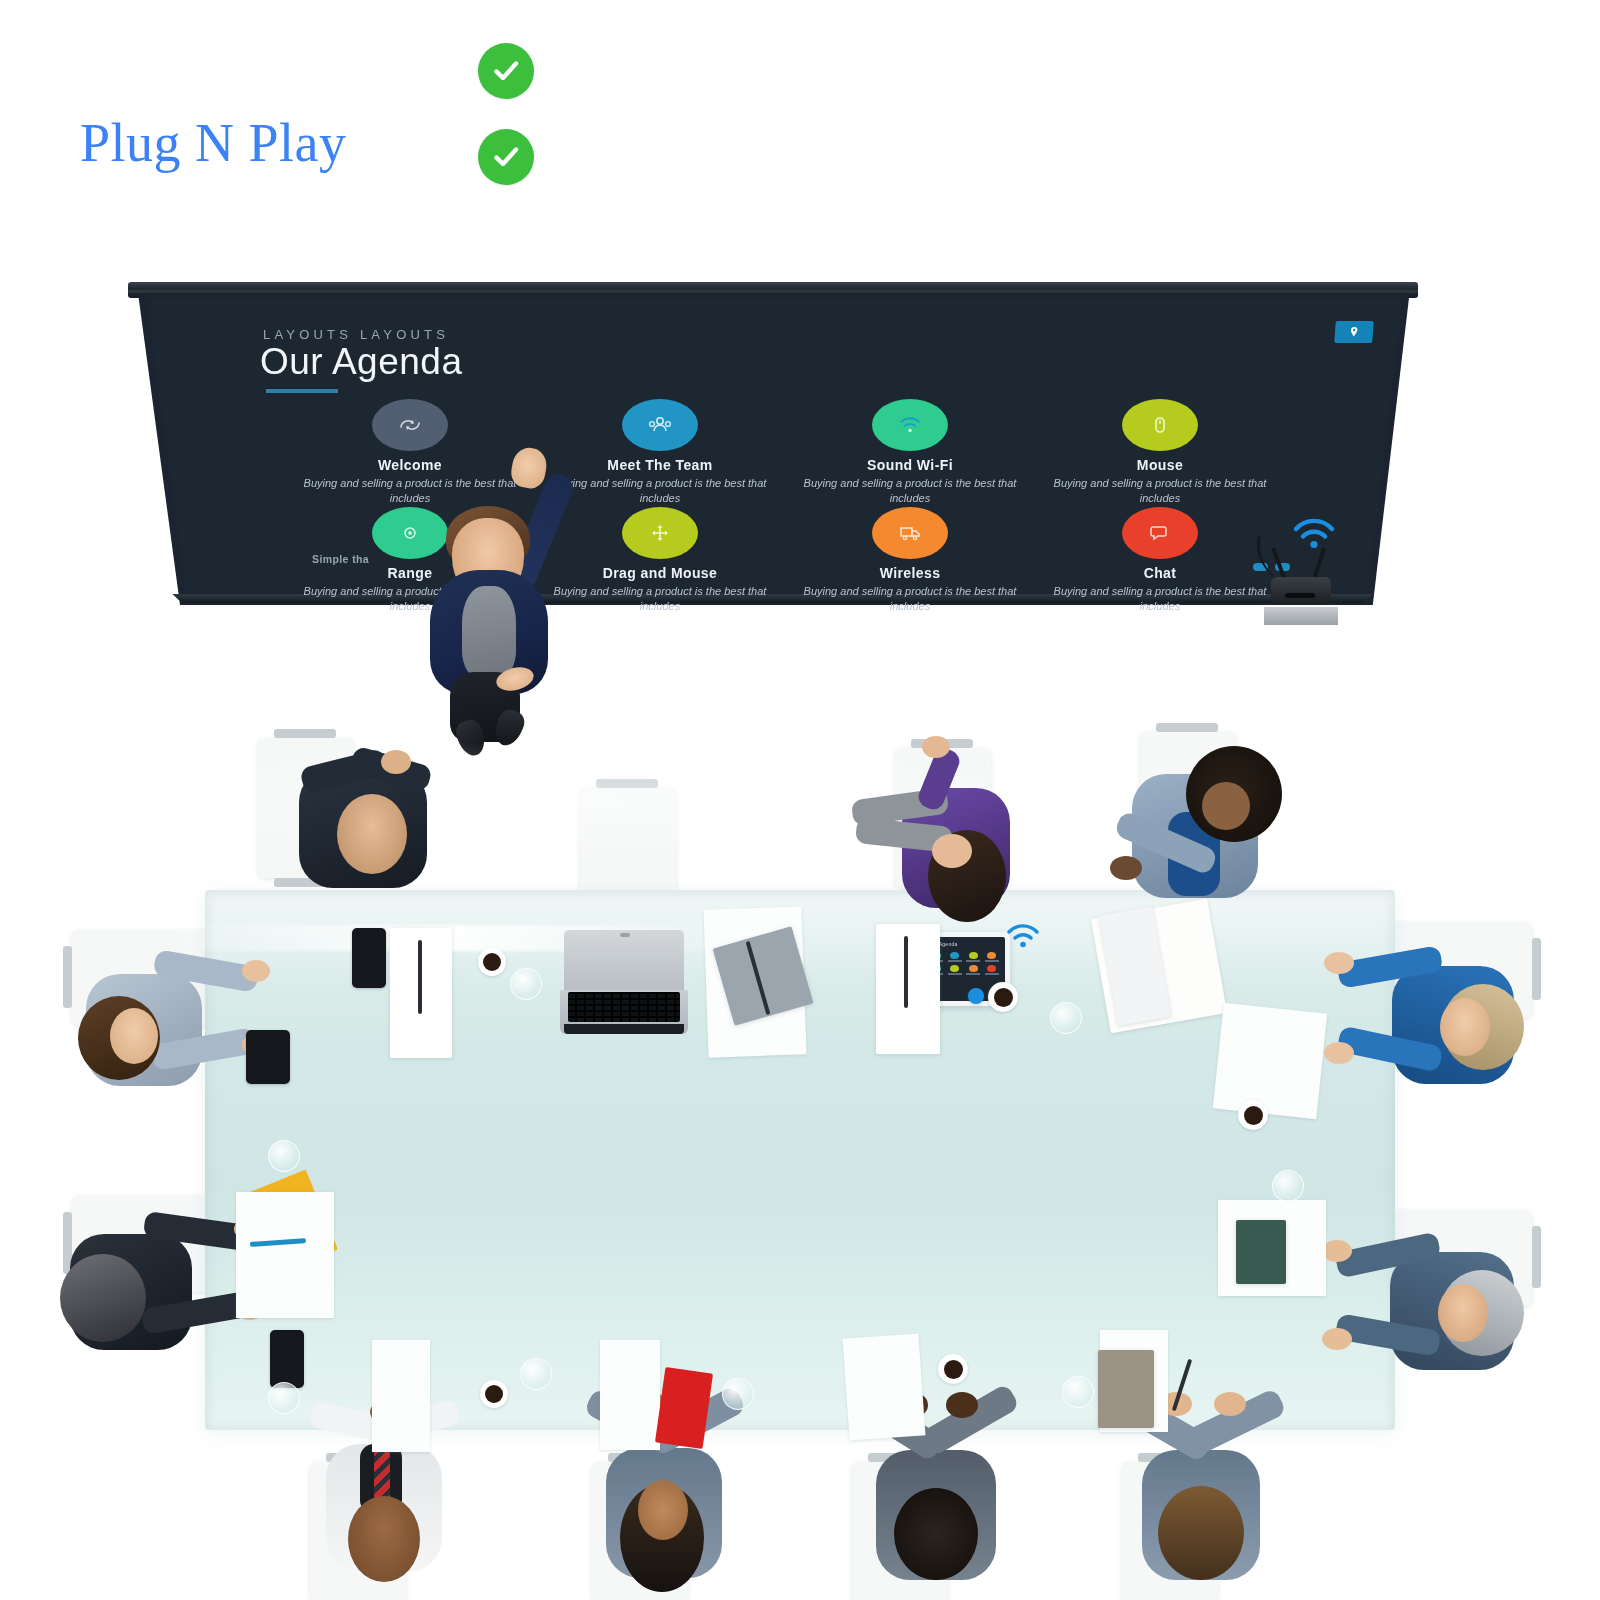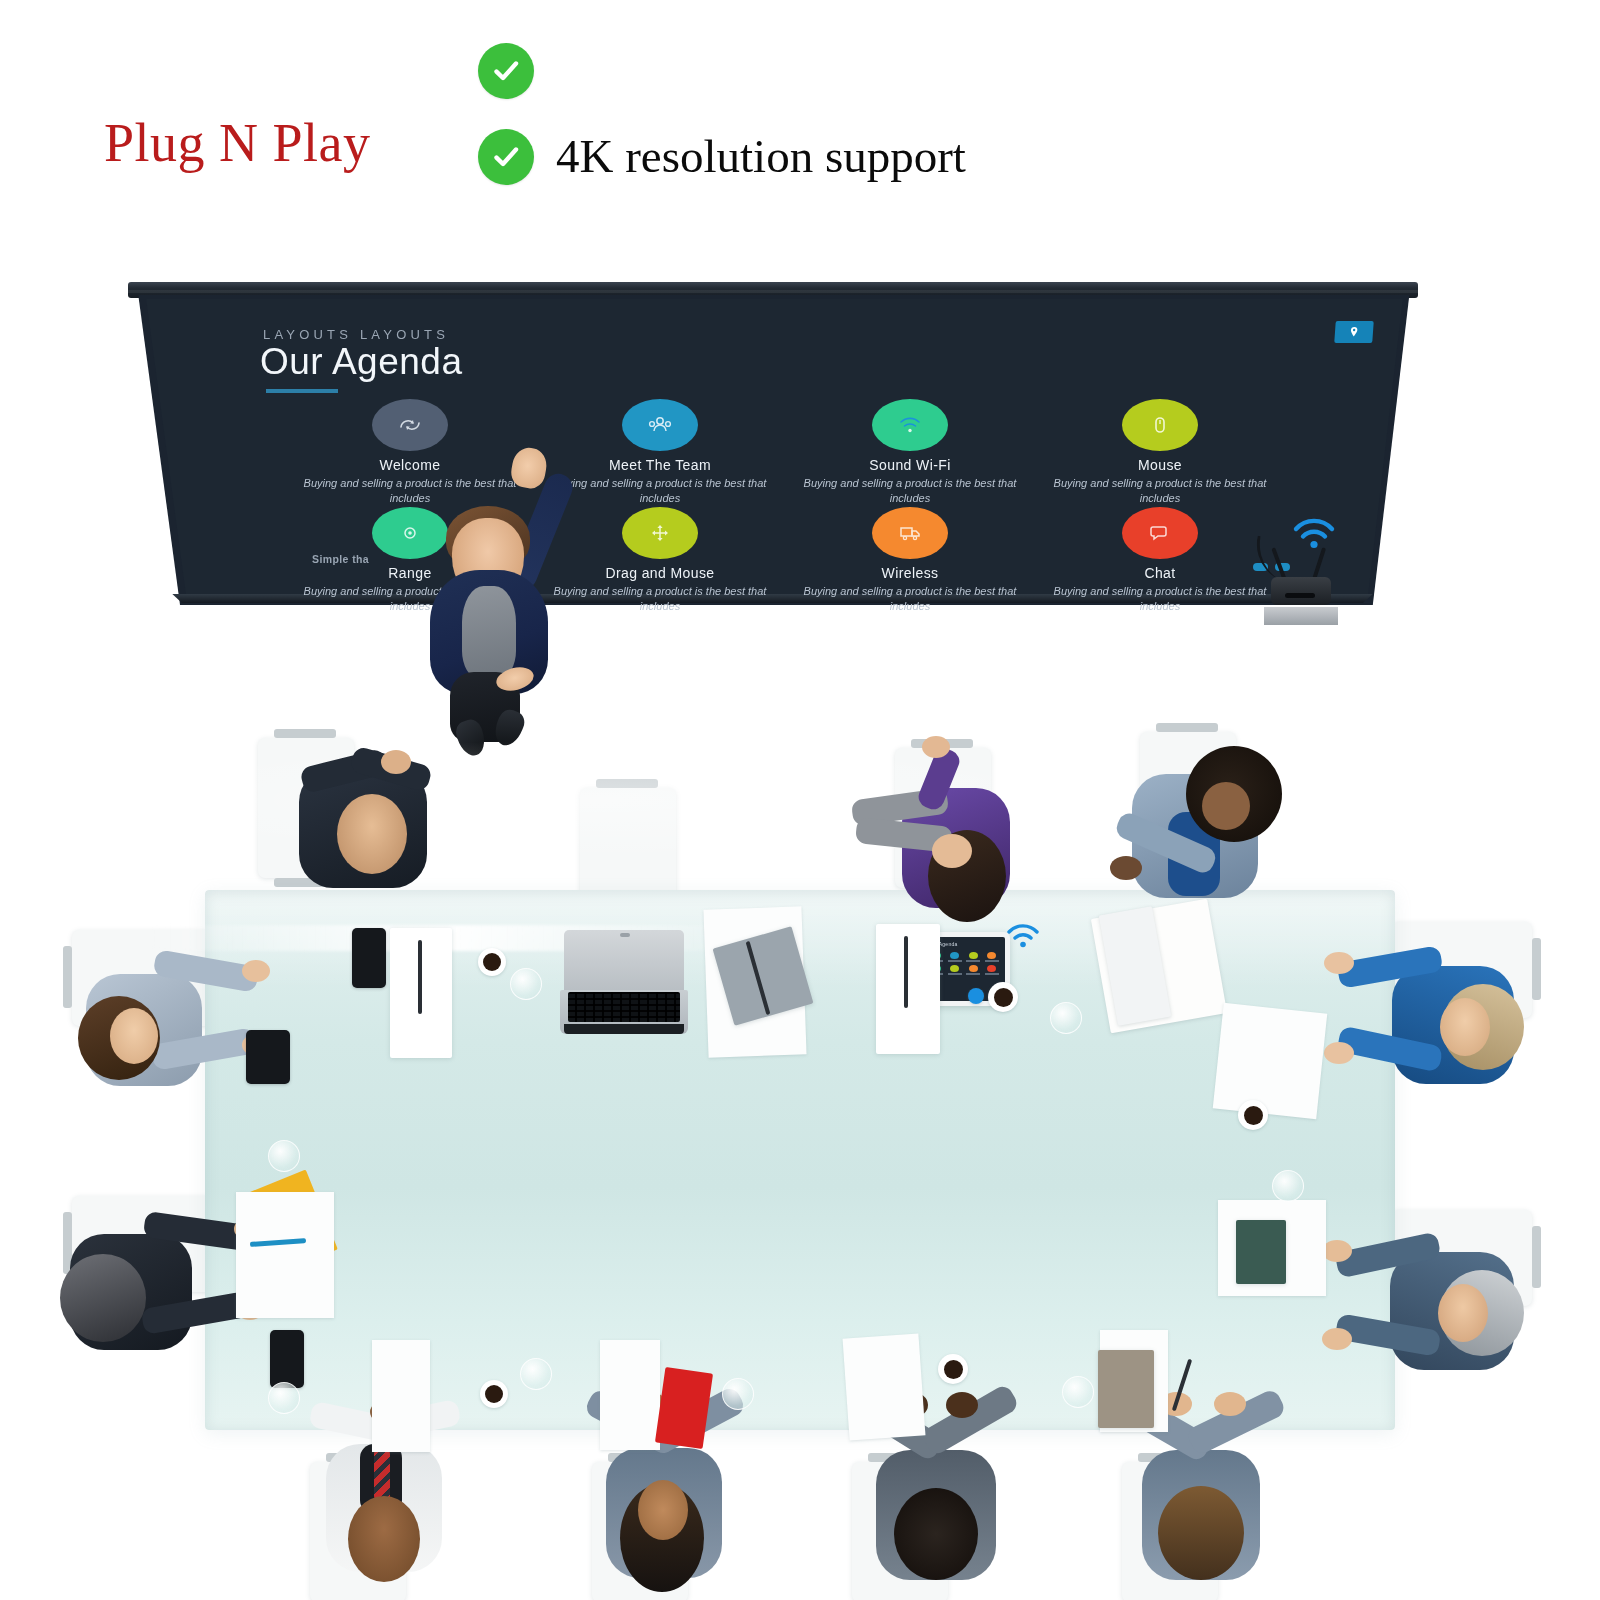--- a/index.html
+++ b/index.html
@@ -5,22 +5,22 @@
   * { box-sizing: border-box; margin: 0; padding: 0; }
   html, body { width: 1600px; height: 1600px; background: #ffffff; overflow: hidden; }
   body { font-family: "Liberation Sans", sans-serif; position: relative; }
 
   
   #headline-block { position: absolute; left: 0; top: 0; width: 1600px; height: 290px; }
 
   #plug-n-play {
     position: absolute; left: 80px; top: 112px; width: 380px;
     font-family: "Liberation Serif", serif;
-    font-size: 54px; font-weight: 400; color: #b91c1c;
-    letter-spacing: 0.5px; white-space: nowrap; margin-left: 24px;
+    font-size: 54px; font-weight: 400; color: #3b82f6;
+    letter-spacing: 0.5px; white-space: nowrap;
   }
 
   #feature-list { position: absolute; left: 478px; top: 28px; width: 1000px; }
   .feature-row { display: flex; align-items: center; height: 86px; }
   .check-badge {
     width: 56px; height: 56px; border-radius: 50%;
     background: #3cbf3c; flex: 0 0 56px;
     display: flex; align-items: center; justify-content: center;
     box-shadow: 0 1px 2px rgba(0,0,0,.10);
   }
@@ -87,21 +87,21 @@
   #slide-corner-badge svg { display:block; }
 
   .slide-grid { position: absolute; left: 0; top: 100px; width: 1305px; height: 200px; }
   .slide-item { position: absolute; width: 250px; text-align: center; }
   .slide-item .pill {
     width: 76px; height: 52px; border-radius: 50%;
     margin: 0 auto 6px; display: flex; align-items: center; justify-content: center;
   }
   .slide-item .pill svg { display: block; opacity: .92; }
   .slide-item .it-title {
-    font-size: 14px; font-weight: 400; color: #eef3f8; letter-spacing: .4px;
+    font-size: 14px; font-weight: 700; color: #eef3f8; letter-spacing: .4px;
     margin-bottom: 3px;
   }
   .slide-item .it-desc {
     font-size: 11px; line-height: 1.35; color: #b9c4d1; font-style: italic;
   }
   #slide-footnote {
     position: absolute; left: 192px; top: 254px;
     font-size: 10.5px; color: #99a5b3; font-weight: 700; letter-spacing: .4px;
   }
   #slide-dots { position: absolute; right: 135px; top: 264px; display: flex; gap: 7px; }
@@ -271,21 +271,20 @@
         </svg>
       </span>
     </div>
 
     <div class="feature-row">
       <span class="check-badge">
         <svg width="34" height="34" viewBox="0 0 34 34">
           <path d="M7.5 17.6 L14 24 L27 9.5" fill="none" stroke="#ffffff" stroke-width="4.4" stroke-linecap="round" stroke-linejoin="round"></path>
         </svg>
       </span>
-      <span class="feature-text">4K resolution support</span>
     </div>
 
 
   </div>
 </div>
 
 <div id="screen-assembly">
   <div id="screen-mount"></div>
   <div id="screen-frame"></div>
   <div id="screen-surface"></div>

